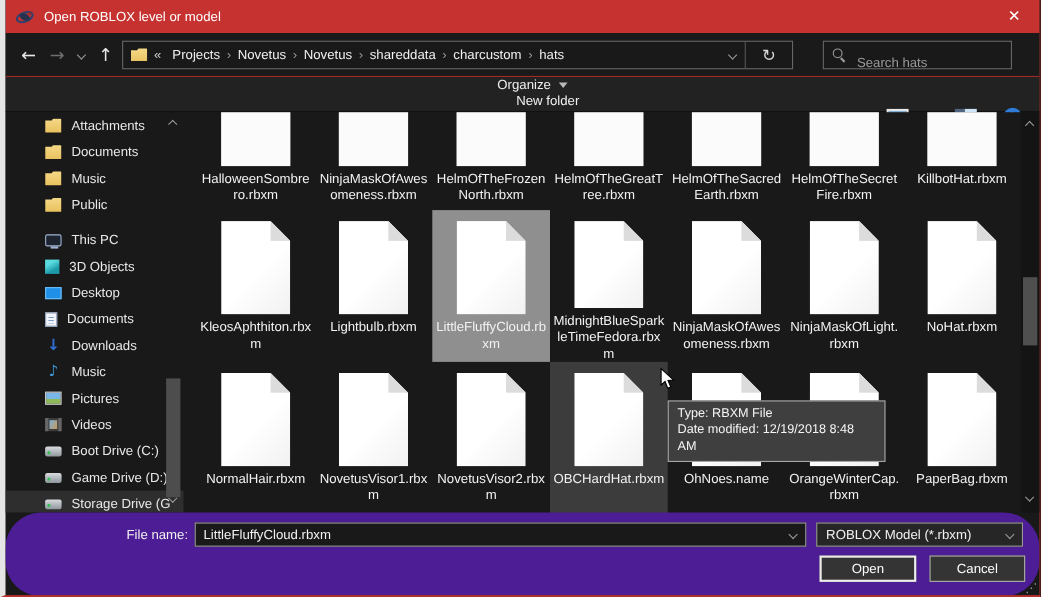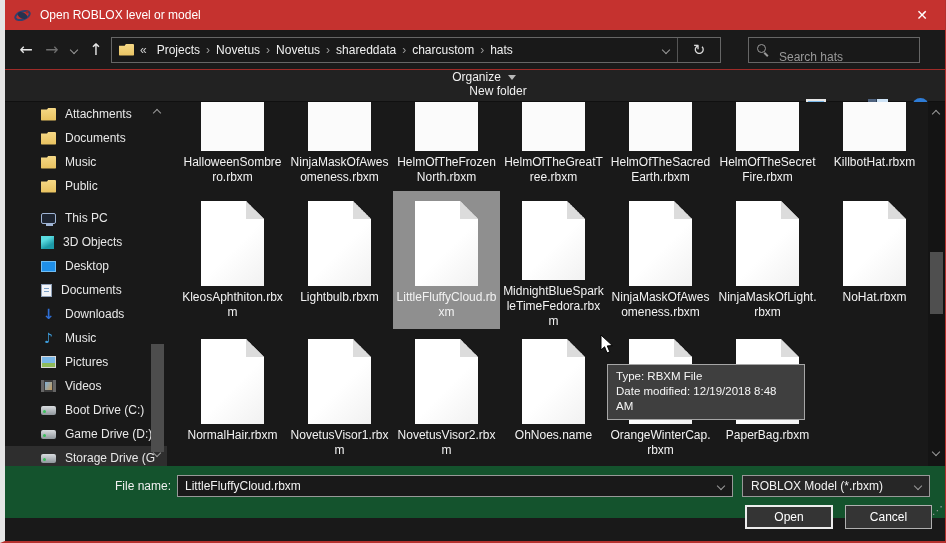--- a/index.html
+++ b/index.html
@@ -88,21 +88,21 @@
   .page{width:63px;height:85px;position:relative;background:linear-gradient(135deg,#ffffff 55%,#f1f1f1);
     clip-path:polygon(0 0,45px 0,63px 18px,63px 100%,0 100%);}
   .page .fold{position:absolute;top:0;right:0;width:18px;height:18px;
     background:linear-gradient(225deg,rgba(0,0,0,0) 50%,#dcdcdc 50%);}
   .vscroll{position:absolute;right:0;top:0;width:17px;height:100%;background:#141414;}
   .vscroll .thumb{position:absolute;left:2px;width:13px;top:150px;height:62px;background:#4f4f4f;}
   .tooltip{position:absolute;left:440px;top:262px;width:198px;background:#3f3f3f;border:1px solid #a6a6a6;
     padding:4px 8px 5px;font-size:11.5px;line-height:15px;color:#f5f5f5;z-index:5;}
   .cursor{position:absolute;left:433px;top:232px;z-index:6;}
   
-  .footer{position:relative;height:52px;background:#14532d;font-size:12px;}
+  .footer{position:relative;height:76px;background:#4c1d95;font-size:12px;border-radius:32px;}
   .fn-label{position:absolute;left:104px;top:13px;width:62px;text-align:right;color:#f0f0f0;}
   .fn-combo{position:absolute;left:172px;top:9px;width:556px;height:22px;background:#191919;border:1px solid #989898;
     display:flex;align-items:center;}
   .fn-combo input{flex:1;min-width:0;background:transparent;border:none;outline:none;color:#f2f2f2;font-size:12px;font-family:inherit;padding:0 7px;}
   .combo-caret{width:22px;display:flex;justify-content:center;}
   .ft-combo{position:absolute;left:737px;top:9px;width:188px;height:22px;background:#262626;border:1px solid #989898;
     display:flex;align-items:center;}
   .ft-combo .val{flex:1;padding:0 8px;color:#f2f2f2;white-space:nowrap;}
   .btn{position:absolute;top:39px;height:24px;display:flex;align-items:center;justify-content:center;
     background:#343434;color:#fff;font-size:12px;}
@@ -348,20 +348,26 @@
               <div class="fold"></div>
             </div>
             <div class="label">NovetusVisor1.rbxm</div>
           </div>
         <div class="cell">
             <div class="page">
               <div class="fold"></div>
             </div>
             <div class="label">NovetusVisor2.rbxm</div>
           </div>
+        <div class="cell hovered">
+            <div class="page">
+              <div class="fold"></div>
+            </div>
+            <div class="label">OBCHardHat.rbxm</div>
+          </div>
         <div class="cell">
             <div class="page">
               <div class="fold"></div>
             </div>
             <div class="label">OhNoes.name</div>
           </div>
         <div class="cell">
             <div class="page">
               <div class="fold"></div>
             </div>

